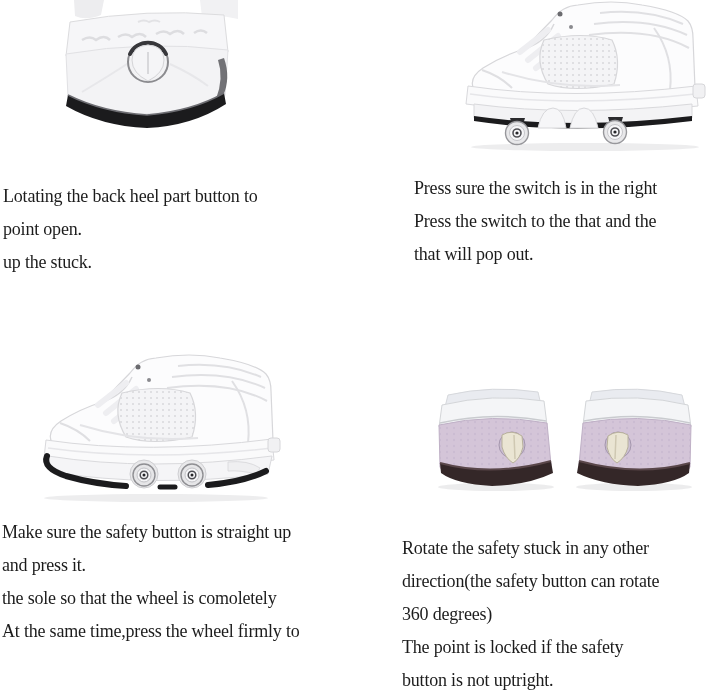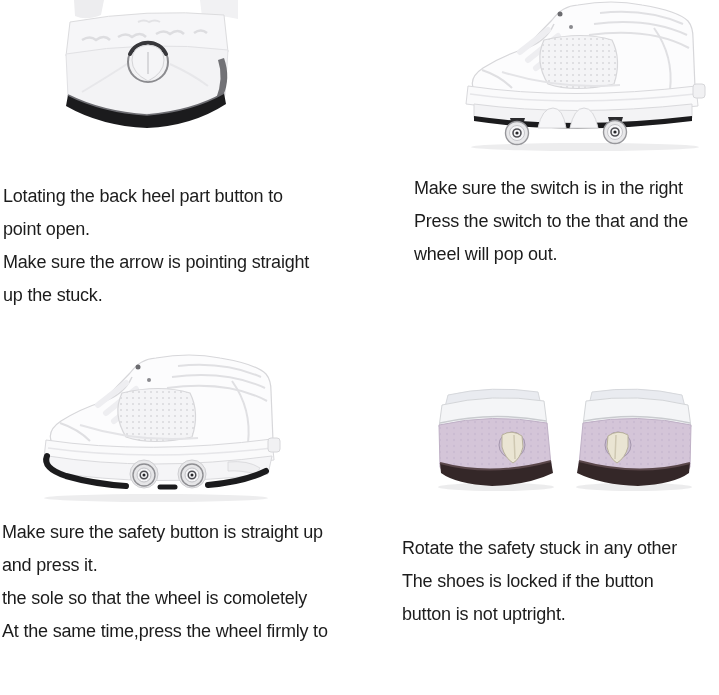--- a/index.html
+++ b/index.html
@@ -1,20 +1,20 @@
 <!DOCTYPE html>
 <html style="--page-bg: #ffffff; --caption-text: #1c1c1c; --shoe-white: #fcfcfd; --shoe-line: #d7d7da; --mesh-fill: #f4f4f6; --sole-black: #1b1b1d; --heel-lavender: #d4c5d8; --heel-sole: #342728; --knob-cream: #eae5d3;"><head>
 <meta charset="utf-8">
 <style>
   html,body{margin:0;padding:0;}
   .page{
     position:relative;
     width:719px;height:695px;
     background:var(--page-bg,#ffffff);
-    font-family:Liberation Sans, sans-serif;
+    font-family:Liberation Serif, serif;
     overflow:hidden;
   }
   .photo{position:absolute;}
   .photo svg{display:block;width:100%;height:100%;}
   .photo-tl{left:52px;top:0;width:190px;height:145px;}
   .photo-tr{left:450px;top:0;width:268px;height:152px;}
   .photo-bl{left:32px;top:338px;width:250px;height:168px;}
   .photo-br{left:430px;top:383px;width:272px;height:112px;}
   .caption{position:absolute;color:var(--caption-text,#1c1c1c);}
   .cap-line{
@@ -166,36 +166,37 @@
         </g>
       </defs>
       <use href="#heelL"></use>
       <use href="#heelL" transform="translate(270,0) scale(-1,1)"></use>
     </svg>
   </div>
 
   <div class="caption cap-tl">
     <div class="cap-line">Lotating the back heel part button to</div>
     <div class="cap-line">point open.</div>
-    <div class="cap-line">Make sure the arrow is pointing straight</div>
     <div class="cap-line">up the stuck.</div>
   </div>
 
   <div class="caption cap-tr">
-    <div class="cap-line">Make sure the switch is in the right</div>
+    <div class="cap-line">Press sure the switch is in the right</div>
     <div class="cap-line">Press the switch to the that and the</div>
-    <div class="cap-line">wheel will pop out.</div>
+    <div class="cap-line">that will pop out.</div>
   </div>
 
   <div class="caption cap-bl">
     <div class="cap-line">Make sure the safety button is straight up</div>
     <div class="cap-line">and press it.</div>
     <div class="cap-line">the sole so that the wheel is comoletely</div>
     <div class="cap-line">At the same time,press the wheel firmly to</div>
   </div>
 
   <div class="caption cap-br">
     <div class="cap-line">Rotate the safety stuck in any other</div>
-    <div class="cap-line">The shoes is locked if the button</div>
+    <div class="cap-line">direction(the safety button can rotate</div>
+    <div class="cap-line">360 degrees)</div>
+    <div class="cap-line">The point is locked if the safety</div>
     <div class="cap-line">button is not uptright.</div>
   </div>
 
 </div>
 
 </body></html>

